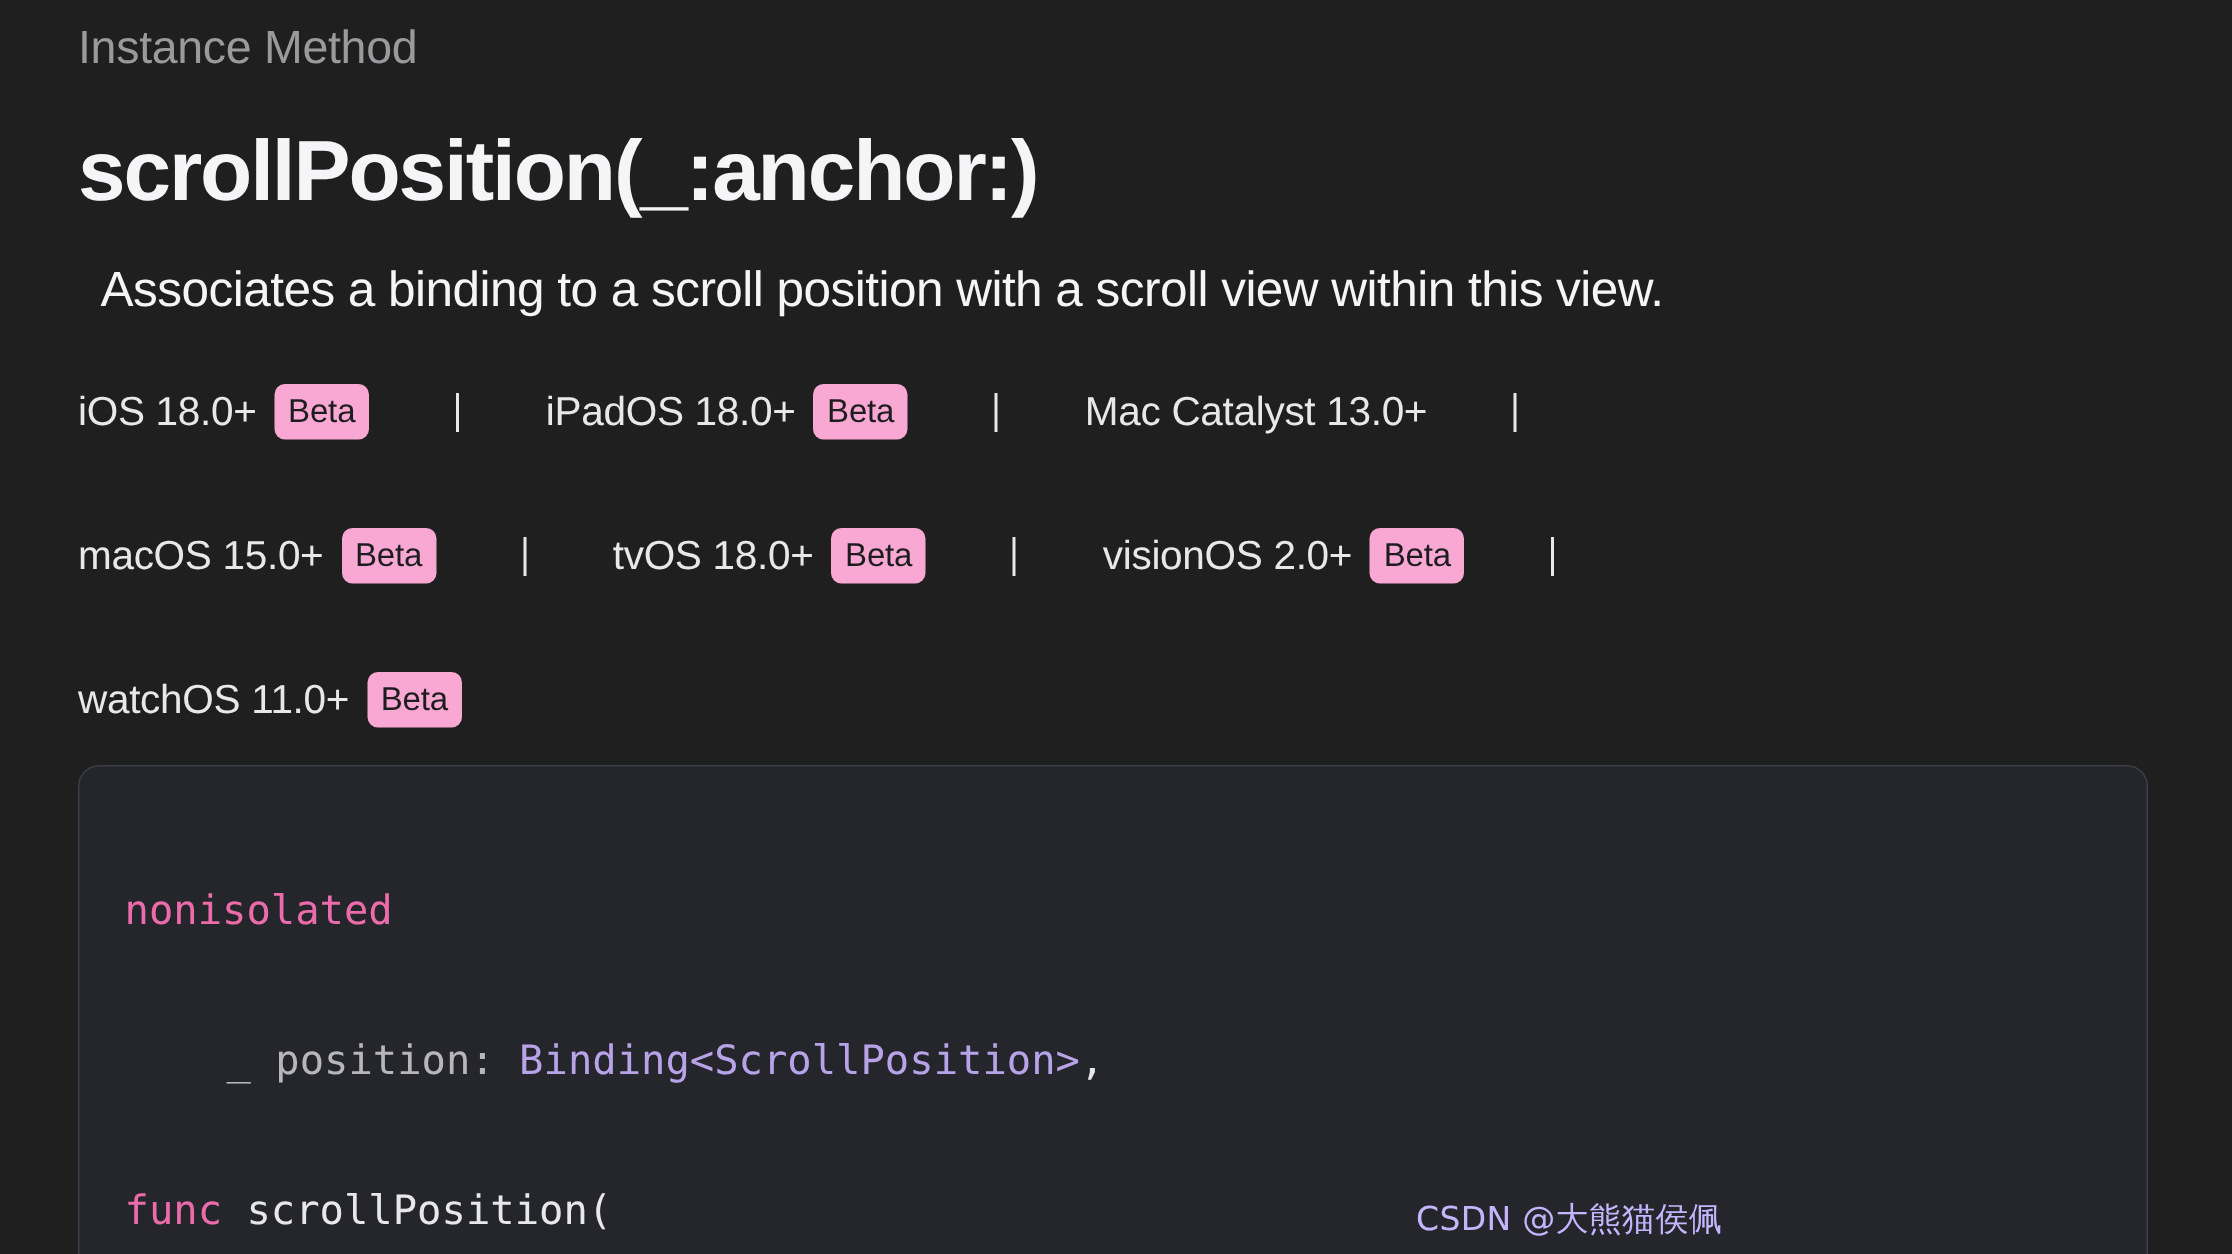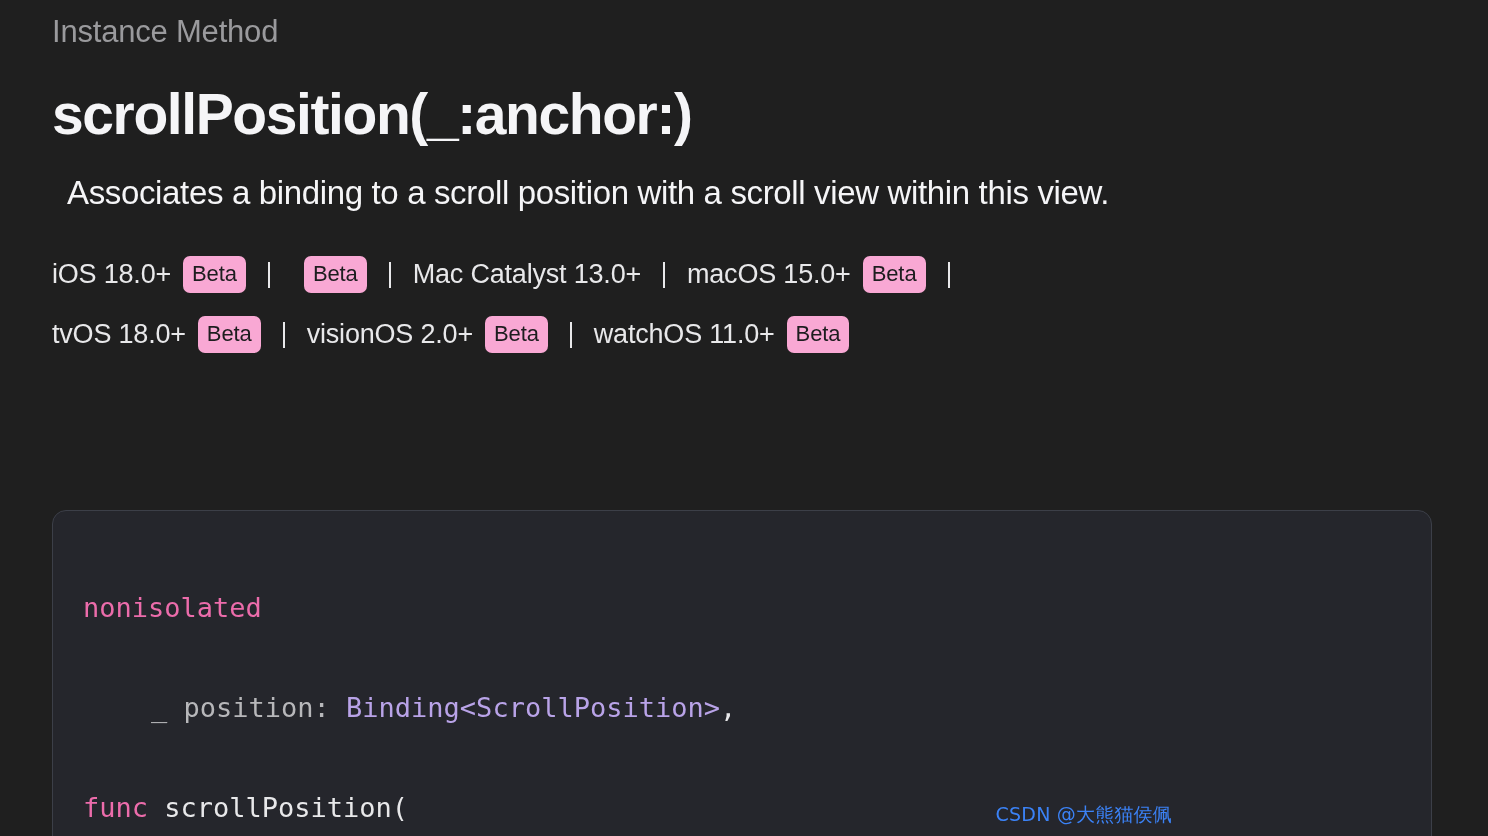--- a/index.html
+++ b/index.html
@@ -59,20 +59,21 @@
 
   
   .availability {
     margin-top: 28px;
     display: flex;
     flex-wrap: wrap;
     align-items: center;
     column-gap: 0;
     row-gap: 0;
     max-width: 1400px;
+    gap: 36px;
   }
   .avail-group {
     display: inline-flex;
     align-items: center;
     height: 60px;
   }
   .avail-platform {
     color: #e8e8ea;
     font-size: 27px;
     font-weight: 400;
@@ -123,24 +124,24 @@
   .code .kw      { color: #ec6cab; }
   .code .type    { color: #b9a3e8; }
   .code .plain   { color: #e8e8ea; }
   .code .param   { color: #b7b7ba; }
   .code-line { display: block; }
   .indent { display: inline-block; width: 68px; }
 
   
   .watermark {
     position: absolute;
-    right: 8px;
+    right: 32px;
     bottom: 8px;
-    color: #3b82f6;
-    font-size: 19px;
+    color: #c4b5fd;
+    font-size: 22px;
     font-family: "DejaVu Sans", sans-serif;
     letter-spacing: 0.2px;
     white-space: nowrap;
   }
 </style>
 </head>
 <body>
 
 <div class="page">
 
@@ -152,20 +153,21 @@
 
   <div class="availability">
 
     <span class="avail-group">
       <span class="avail-platform">iOS 18.0+</span>
       <span class="beta-badge">Beta</span>
     </span>
     <span class="avail-sep"></span>
 
     <span class="avail-group">
+      <span class="avail-platform">iPadOS 18.0+</span>
       <span class="beta-badge">Beta</span>
     </span>
     <span class="avail-sep"></span>
 
     <span class="avail-group">
       <span class="avail-platform">Mac Catalyst 13.0+</span>
     </span>
     <span class="avail-sep"></span>
 
     <span class="avail-group">

